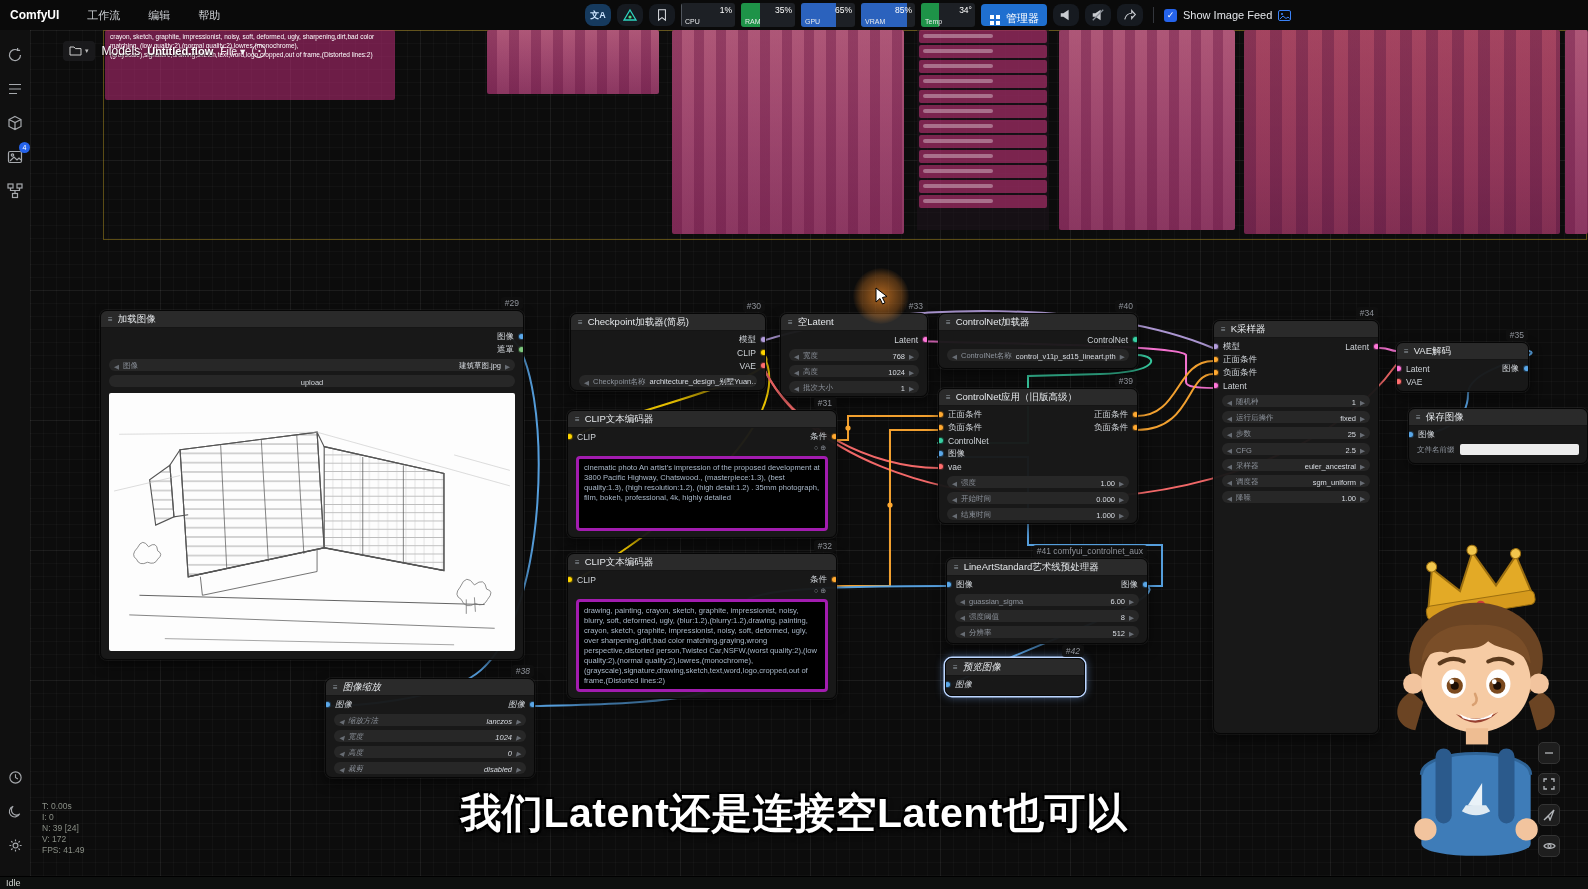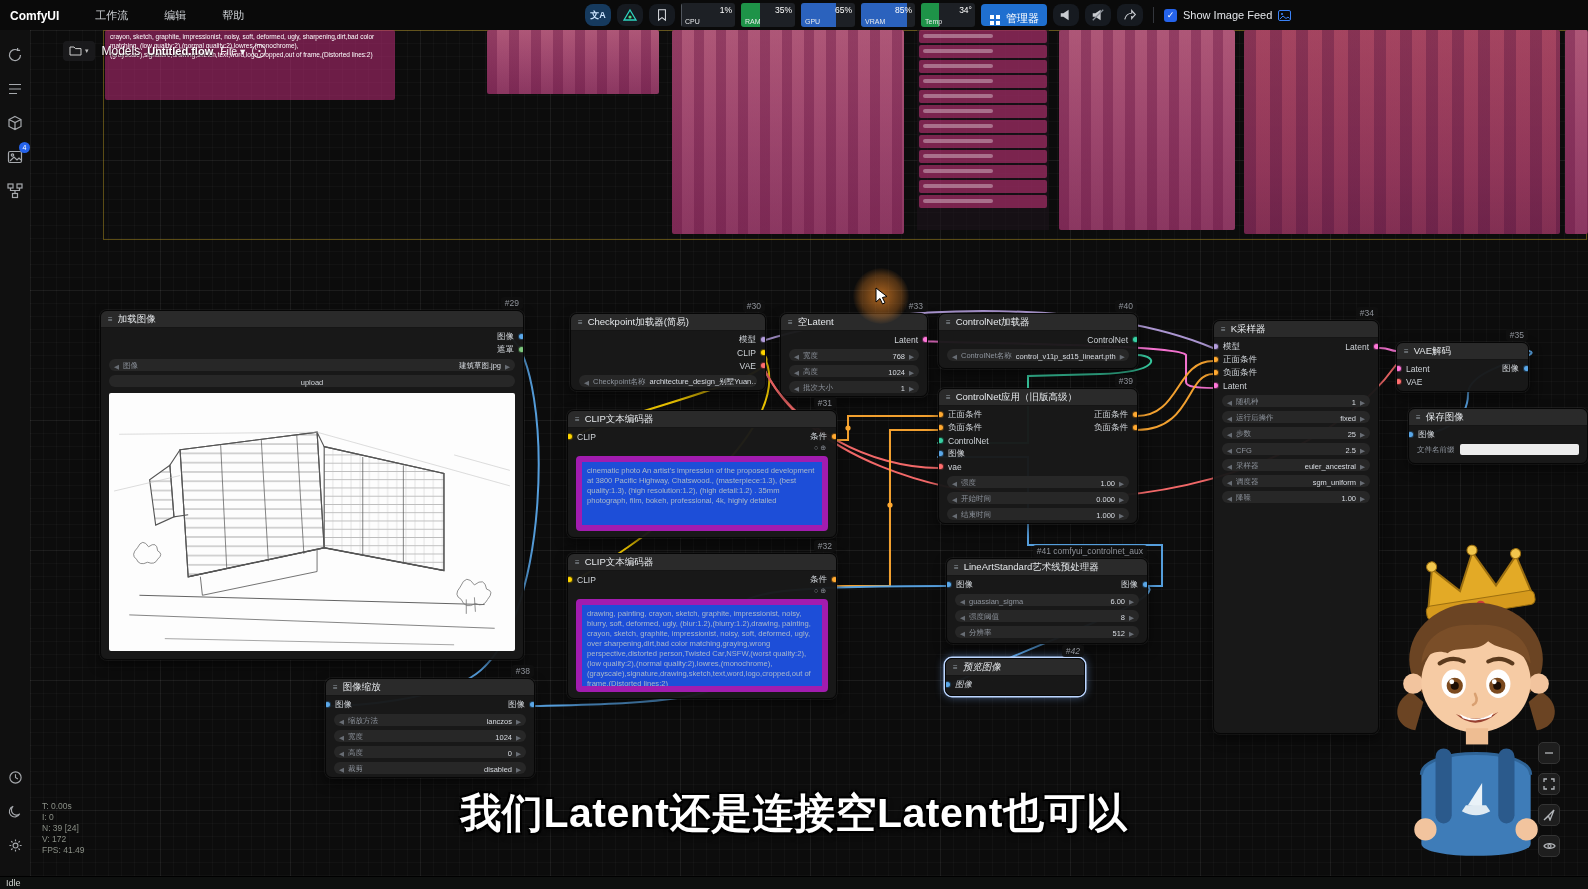--- a/index.html
+++ b/index.html
@@ -1,21 +1,21 @@
 <!DOCTYPE html>
 <html><head>
 <meta charset="utf-8">
 <style>
 *{box-sizing:border-box;margin:0;padding:0}
 html,body{width:1588px;height:889px;overflow:hidden;background:#000;font-family:"Liberation Sans",sans-serif;user-select:none}
 body{position:relative}
 
 
 #topbar{position:absolute;top:0;left:0;right:0;height:30px;background:#0a0a0a;z-index:40;display:flex;align-items:center}
-.tb-left{display:flex;align-items:flex-end;gap:36px;padding-left:10px}
+.tb-left{display:flex;align-items:center;gap:28px;padding-left:10px}
 #logo{color:#fff;font-weight:bold;font-size:12px}
 .menu{color:#cfd2d6;font-size:11px;cursor:pointer}
 .tb-center{position:absolute;left:585px;top:0;height:30px;display:flex;align-items:center;gap:6px}
 .tbtn{width:26px;height:22px;border-radius:8px;display:flex;align-items:center;justify-content:center;background:#161a20;color:#d8dbe0;font-size:9px;cursor:pointer}
 .tbtn-blue{background:#163a5e;color:#cfe6ff;font-weight:bold}
 .meter{position:relative;width:54px;height:24px;background:#1d2025;border-radius:3px;overflow:hidden}
 .mfill{position:absolute;left:0;top:0;bottom:0;opacity:.85}
 .mval{position:absolute;right:3px;top:2px;font-size:8.5px;color:#fff}
 .mlab{position:absolute;left:4px;bottom:2px;font-size:7px;color:#e8eaec}
 .mgr{height:22px;display:flex;align-items:flex-end;gap:5px;background:#1f6fd0;border-radius:4px;padding:0 8px;color:#fff;font-size:11px;cursor:pointer}
@@ -79,21 +79,21 @@
 .col.in .dot{margin-left:-6px}
 .col.out .dot{margin-right:-6px}
 .mrow{height:9px;text-align:right;padding-right:10px;font-size:7px;color:#8a8f98;flex:none;line-height:8px}
 .widget{height:12px;margin:2px 8px;background:#272727;border-radius:6px;display:flex;align-items:flex-end;font-size:7.5px;color:#b9bec6;padding:0 5px;gap:4px;flex:none;white-space:nowrap;overflow:hidden}
 .wl{color:#8d939c}
 .wv{margin-left:auto;color:#d8dce2}
 .wa{color:#686d74;font-size:6.5px}
 .wbtn{justify-content:center;color:#d2d6db}
 .wtrow{display:flex;align-items:center;gap:5px;margin:2px 8px;font-size:7.5px;color:#8d939c;flex:none}
 .wbox{flex:1;height:11px;background:#ececec;border-radius:2px}
-.ntext{margin:3px 8px 6px;background:#1d4ed8;border:6px solid #a21caf;border-radius:4px;padding:4px 5px;font-size:7.6px;line-height:1.32;color:#a9b8c9;overflow:hidden;flex:1}
+.ntext{margin:3px 8px 6px;background:#000000;border:3px solid #a21caf;border-radius:4px;padding:4px 5px;font-size:7.6px;line-height:1.32;color:#a9b8c9;overflow:hidden;flex:1}
 .nimg{flex:1;margin:4px 8px 8px;background:#fdfdfd;border-radius:2px;overflow:hidden}
 .nimg svg{width:100%;height:100%;display:block}
 
 
 #cursor{position:absolute;left:853px;top:268px;width:56px;height:56px;z-index:30;background:radial-gradient(circle,rgba(255,145,40,.65) 0%,rgba(255,145,40,.28) 52%,transparent 72%);border-radius:50%;display:flex;align-items:center;justify-content:center;pointer-events:none}
 #subtitle{position:absolute;left:50%;transform:translateX(-50%);top:786px;z-index:25;font-size:41px;font-weight:bold;color:#fff;white-space:nowrap;letter-spacing:.5px;text-shadow:-2px -2px 0 #000,2px -2px 0 #000,-2px 2px 0 #000,2px 2px 0 #000,0 3px 6px rgba(0,0,0,.8)}
 #character{position:absolute;left:1362px;top:540px;width:224px;height:334px;z-index:20;pointer-events:none}
 #minibar{position:absolute;right:28px;top:742px;z-index:22;display:flex;flex-direction:column;gap:9px}
 .mbtn{width:22px;height:22px;background:#1e1e1e;border:1px solid #343434;border-radius:5px;display:flex;align-items:center;justify-content:center;cursor:pointer}
 .mbtn svg{stroke:#b3b6ba;fill:none;stroke-width:1.3}
@@ -601,21 +601,21 @@
             </div>
           </div>
           <div class="col out"></div>
         </div>
         <div class="wtrow">
           <span>文件名前缀</span>
           <span class="wbox"></span>
         </div>
       </div>
     </div>
-    <div class="node" style="left: 325px; top: 678px; width: 210px; height: 100px;">
+    <div class="node" style="left: 325px; top: 678px; width: 210px; height: 100px; font-style: italic;">
       <div class="badge">#38</div>
       <div class="hd">
         <span class="hm">≡</span>
         <span class="ht">图像缩放</span>
       </div>
       <div class="nbody">
         <div class="slots">
           <div class="col in">
             <div class="slot">
               <i class="dot" style="background: rgb(90, 167, 232);"></i>

